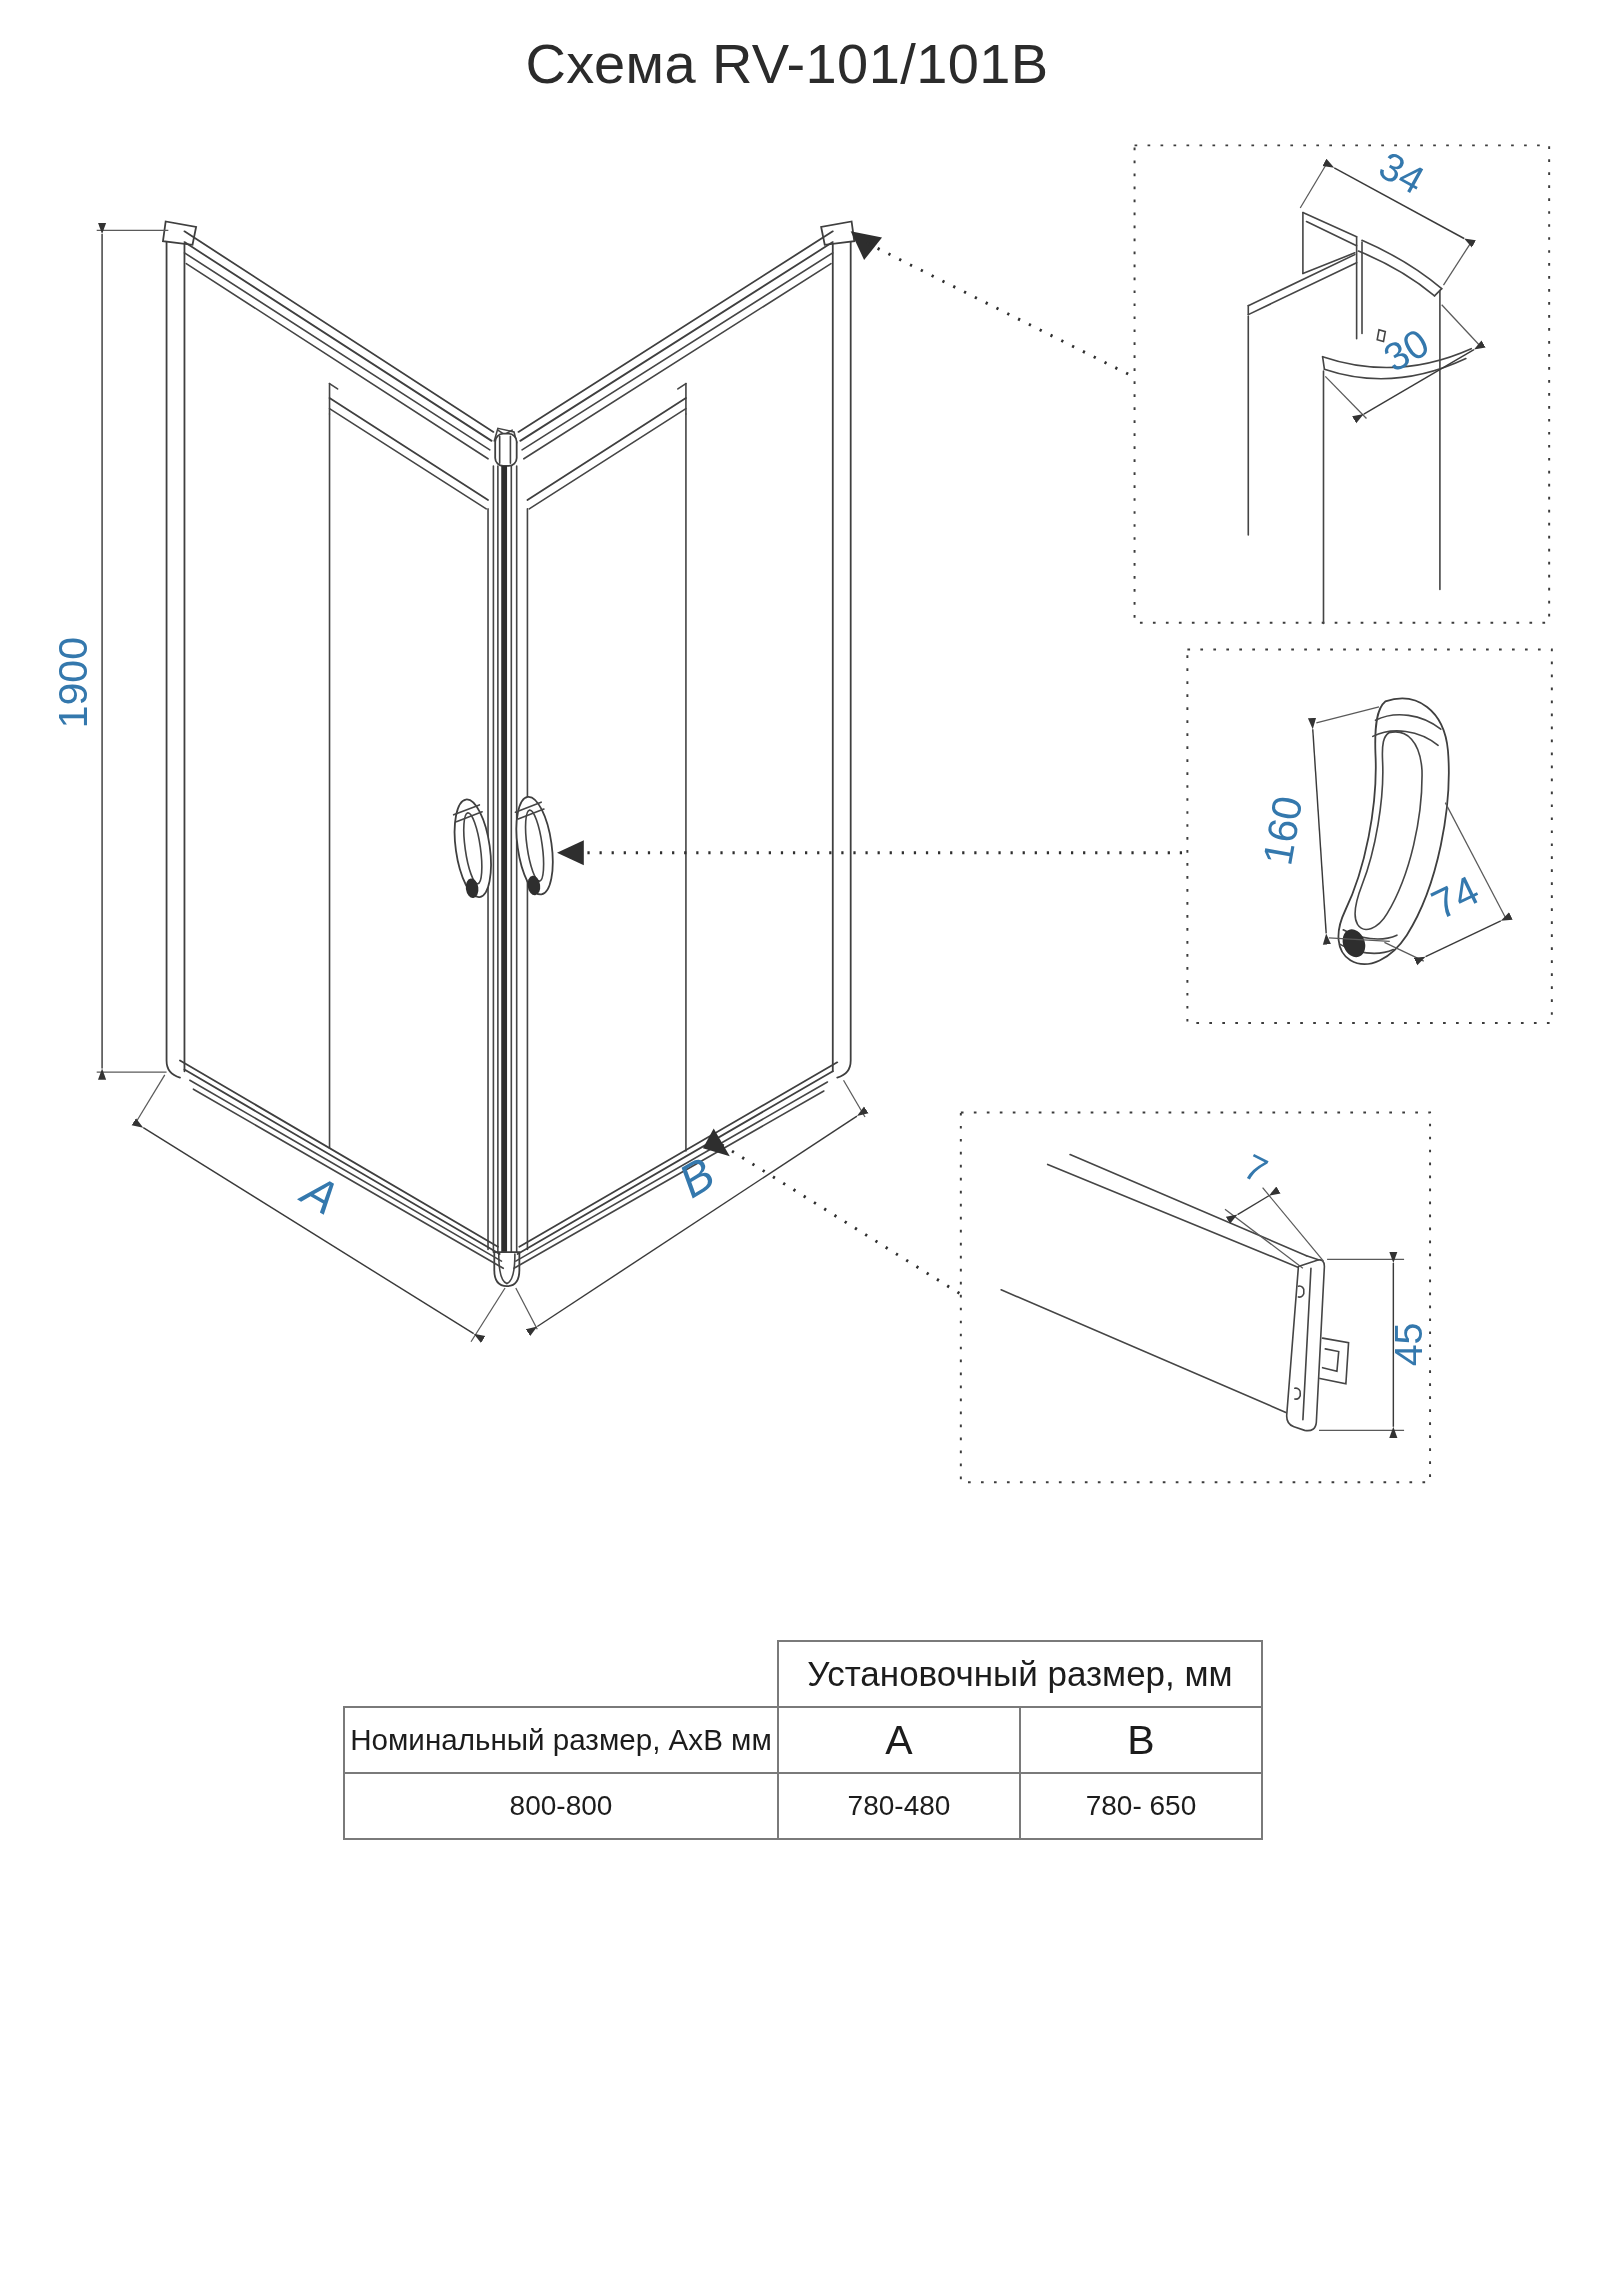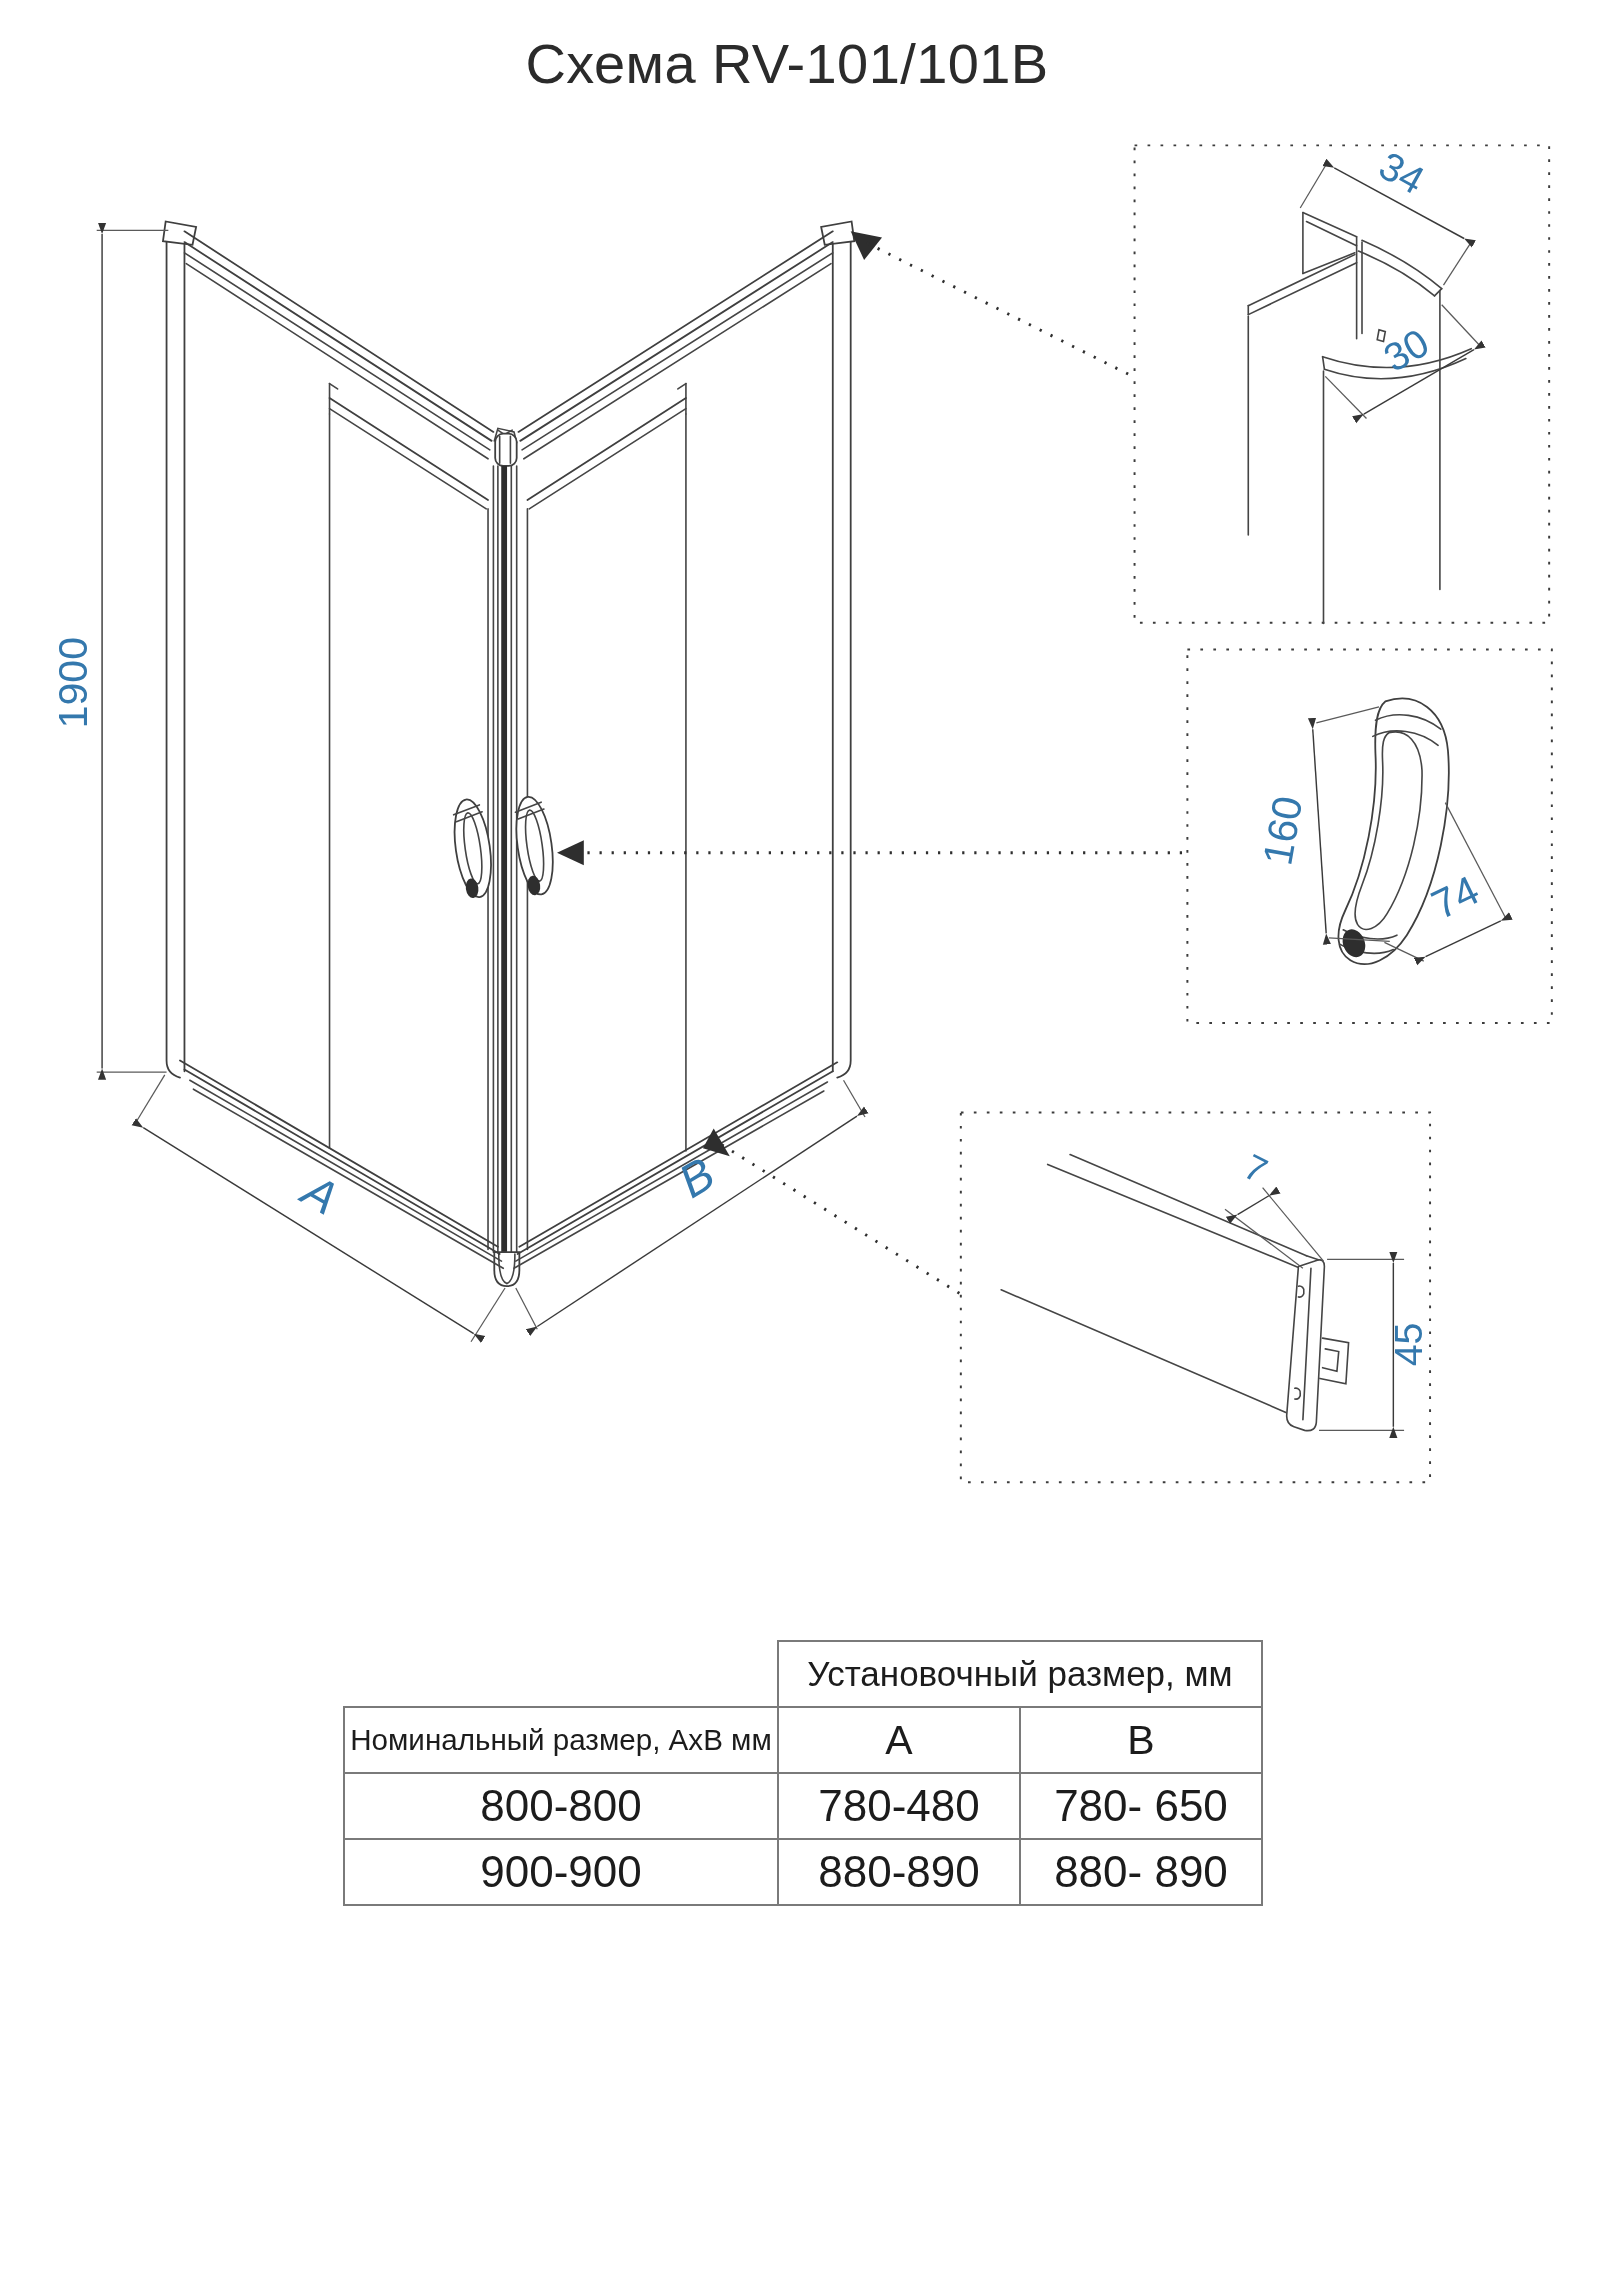--- a/index.html
+++ b/index.html
@@ -21,21 +21,21 @@
   .dim-xs{font-size:40px;}
   .dim-italic{font-style:italic;font-size:52px;}
   .size-table{position:absolute;left:343px;top:1640px;border-collapse:collapse;color:#1c1c1c;
     font-family:"Liberation Sans",sans-serif;}
   .size-table td,.size-table th{border:2.7px solid #7a7a7a;font-weight:400;text-align:center;
     vertical-align:middle;padding:0;margin-left:36px;}
   .size-table .blank{border:none;}
   .size-table .h-install{font-size:35px;height:64px;}
   .size-table .h-nominal{font-size:29.6px;height:64px;}
   .size-table .h-letter{font-size:41px;}
-  .size-table .val{font-size:44px;height:64px;}
+  .size-table .val{font-size:28px;height:64px;}
 </style>
 </head>
 <body>
 
 <h1 class="page-title">Схема RV-101/101B</h1>
 
 <svg width="1619" height="2293" viewBox="0 0 1808 2560">
   <defs>
     <marker id="dimarrow" viewBox="0 0 12 10" refX="0.5" refY="5" markerWidth="13" markerHeight="11" orient="auto-start-reverse" markerUnits="userSpaceOnUse">
       <path d="M0.5,5 L12,0.8 L12,9.2 Z" fill="#333"></path>
@@ -273,20 +273,15 @@
   <tr>
     <th class="h-nominal">Номинальный размер, АхВ мм</th>
     <th class="h-letter">А</th>
     <th class="h-letter">В</th>
   </tr>
   <tr>
     <td class="val">800-800</td>
     <td class="val">780-480</td>
     <td class="val">780- 650</td>
   </tr>
-  <tr>
-    <td class="val">900-900</td>
-    <td class="val">880-890</td>
-    <td class="val">880- 890</td>
-  </tr>
 </tbody>
   </table>
 
 
 </body></html>

